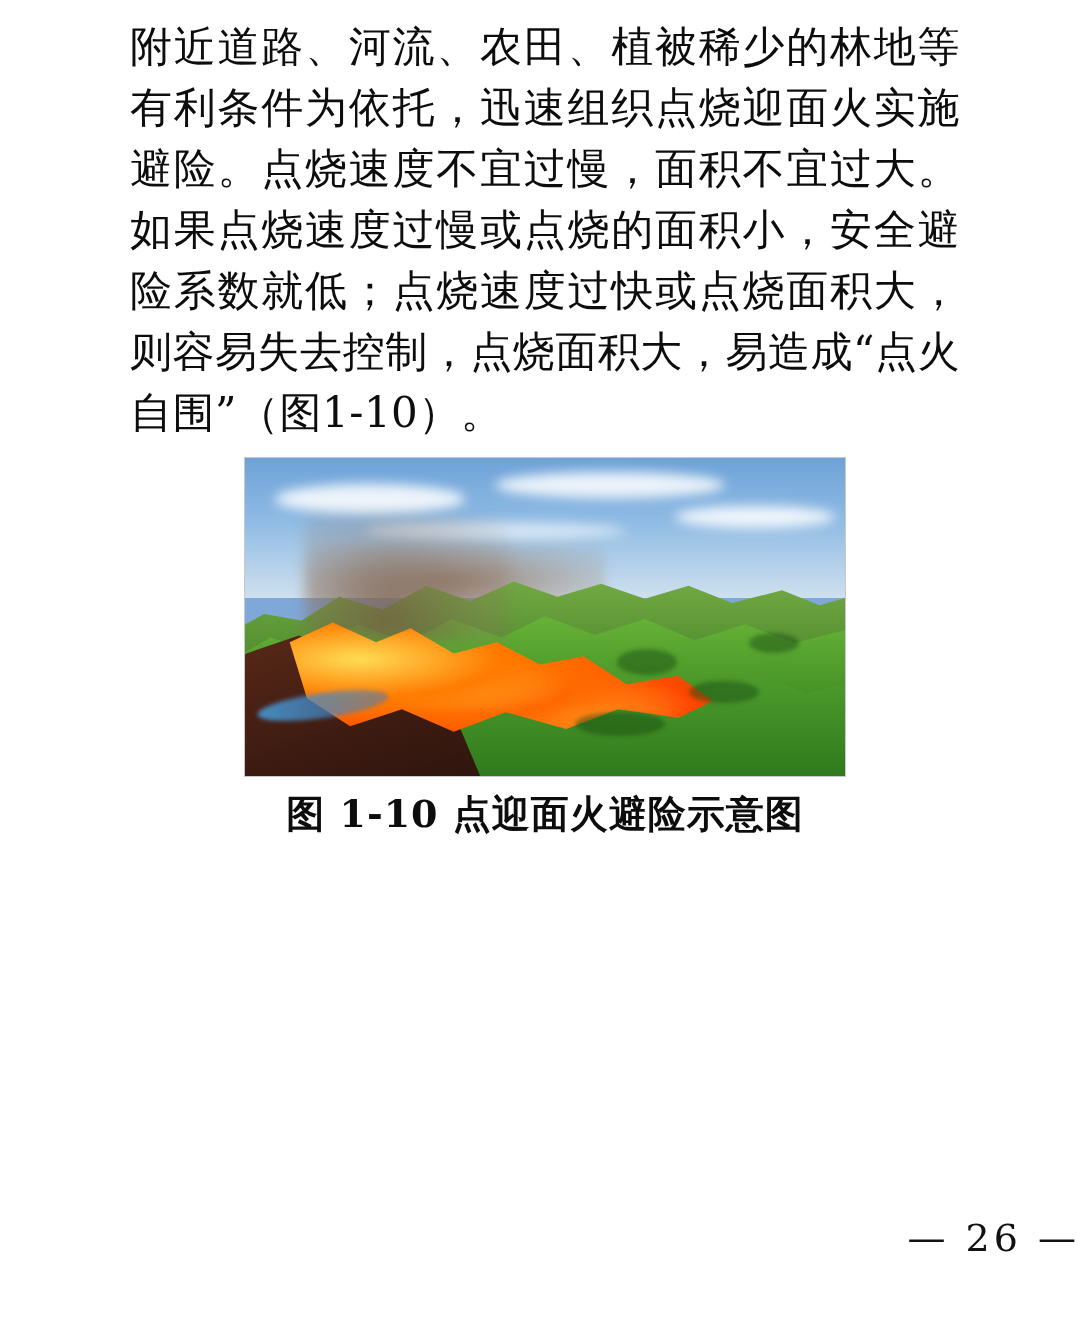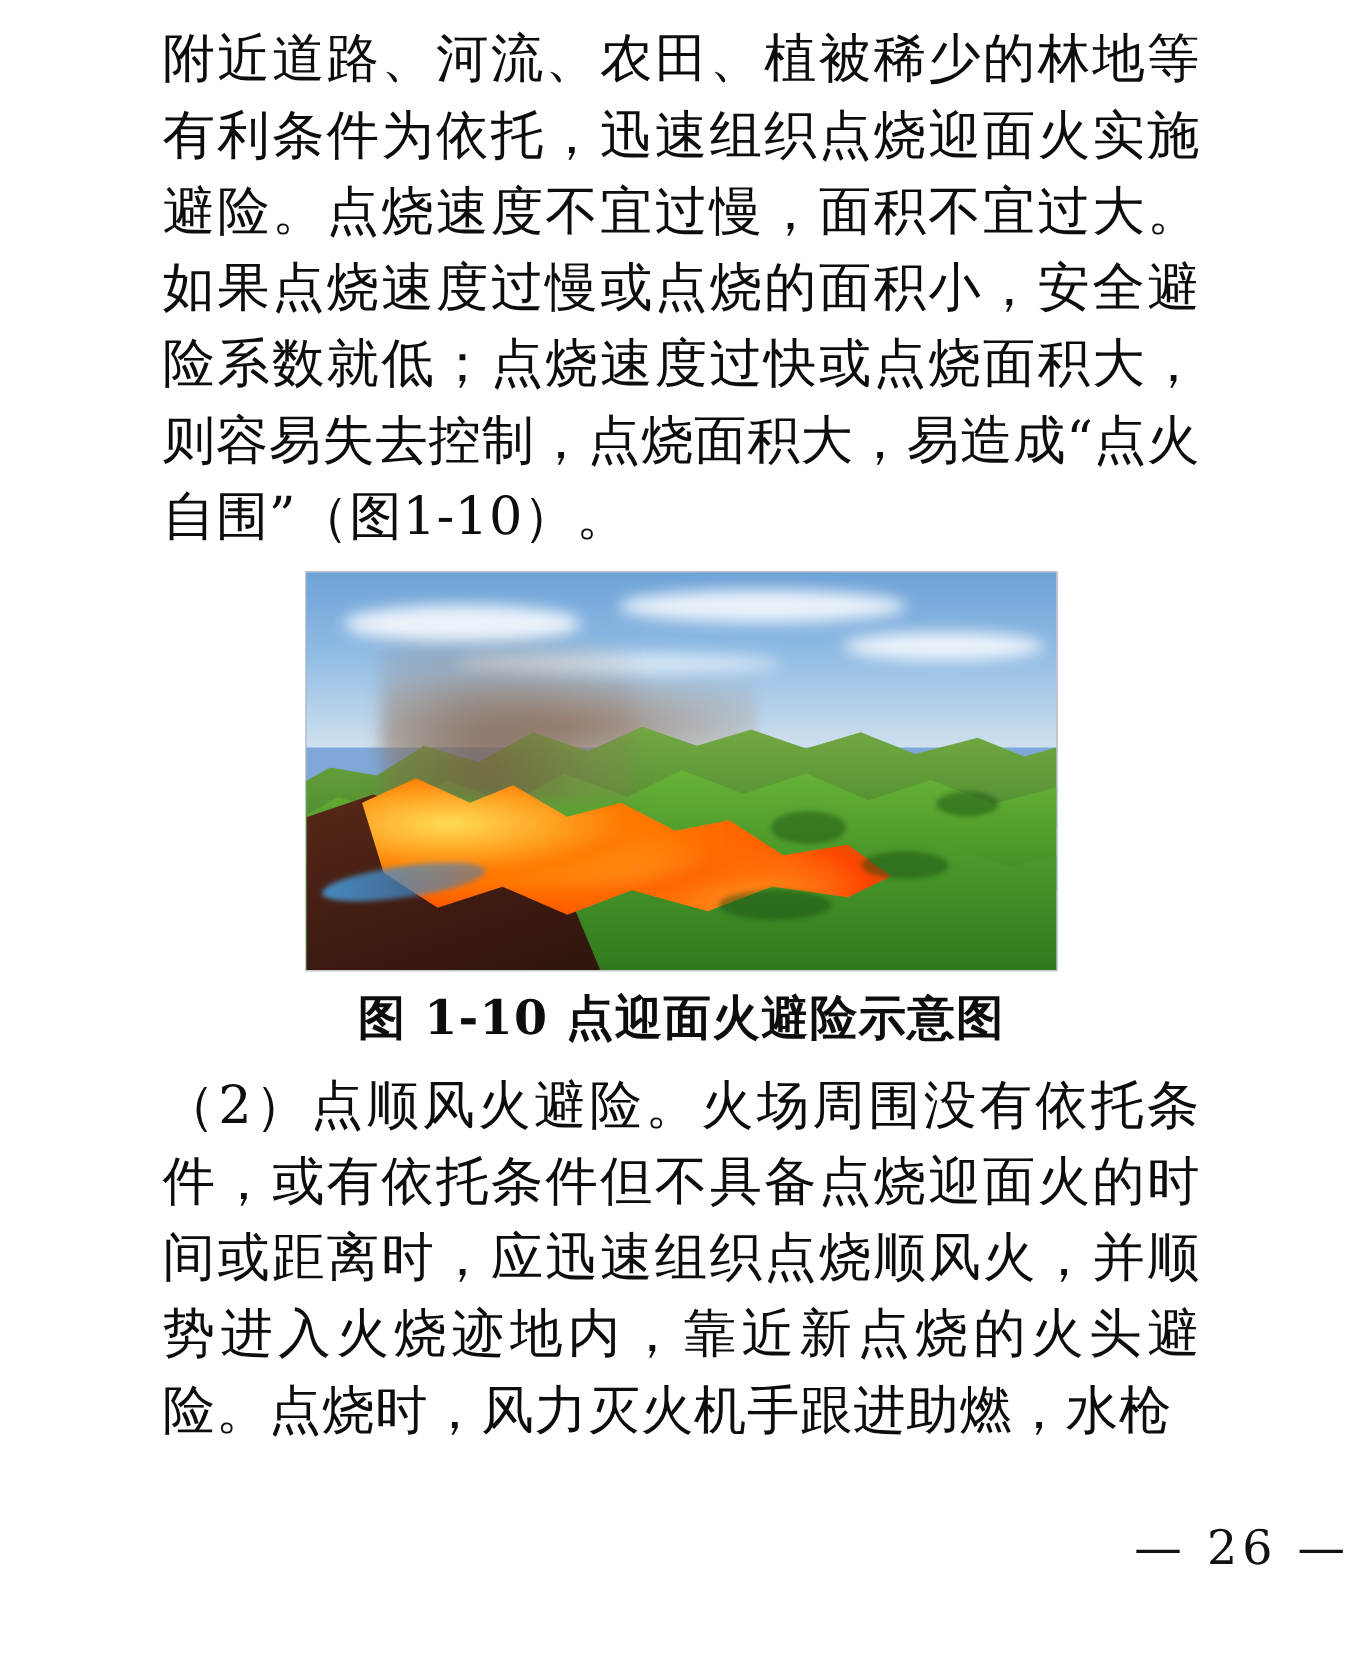--- a/index.html
+++ b/index.html
@@ -183,19 +183,18 @@
       <div class="fireline"></div>
       <div class="river"></div>
       <div class="veg" style="left:62%;top:60%;width:60px;height:26px;"></div>
       <div class="veg" style="left:74%;top:70%;width:70px;height:22px;"></div>
       <div class="veg" style="left:84%;top:55%;width:50px;height:20px;"></div>
       <div class="veg" style="left:55%;top:80%;width:90px;height:24px;"></div>
     </div>
     <div class="figure-caption">图 1-10 点迎面火避险示意图</div>
   </div>
 
-  <p class="para para-2">（2）点顺风火避险。火场周围没有依托条件，或有依托条件但不具备点烧迎面火的时间或距离时，应迅速组织点烧顺风火，并顺势进入火烧迹地内，靠近新点烧的火头避险。点烧时，风力灭火机手跟进助燃，水枪</p>
 
 </div>
 
 <div class="page-number">
   <span class="pn-inner">— 26 —</span>
 </div>
 
 </body></html>

